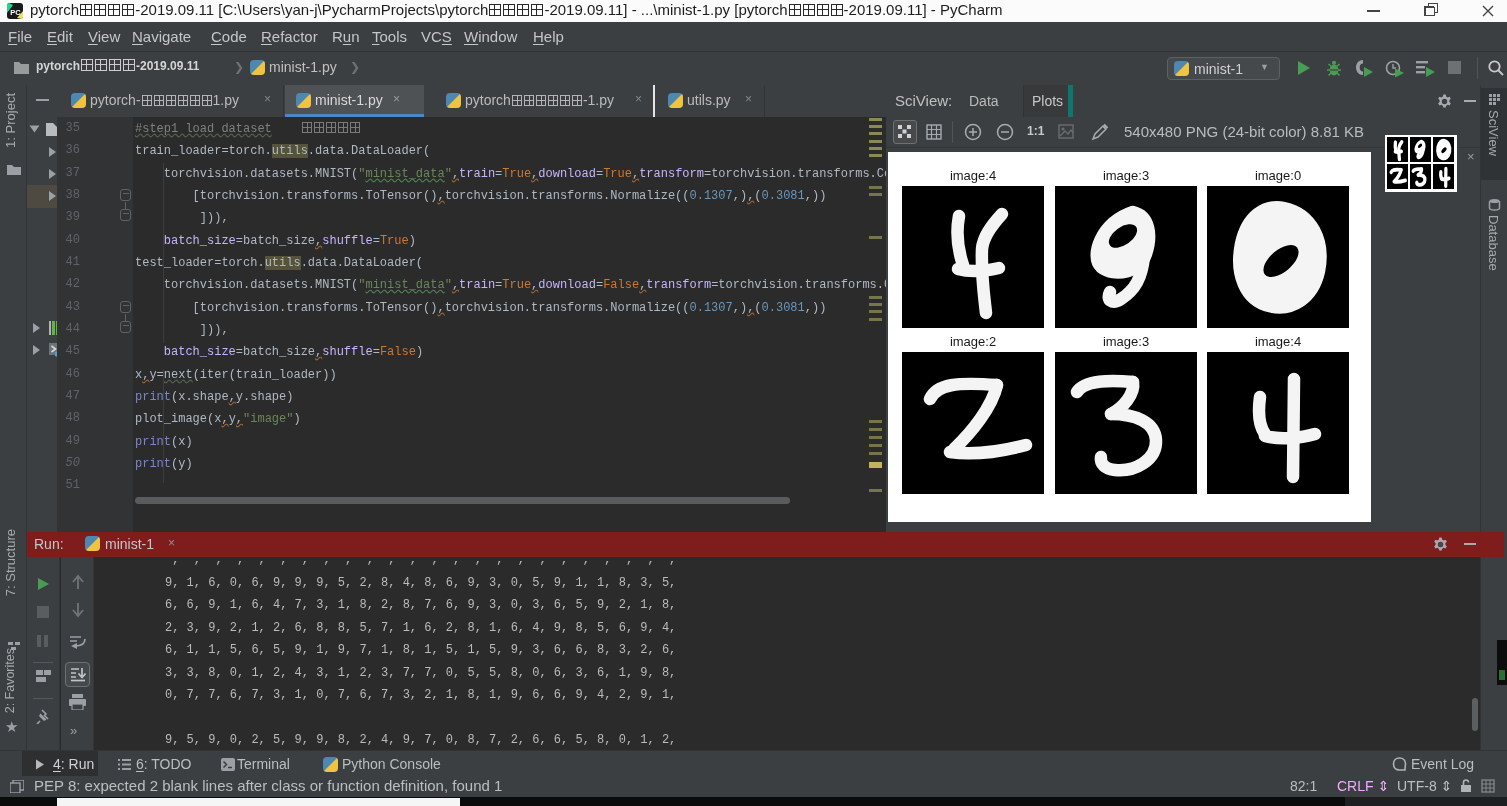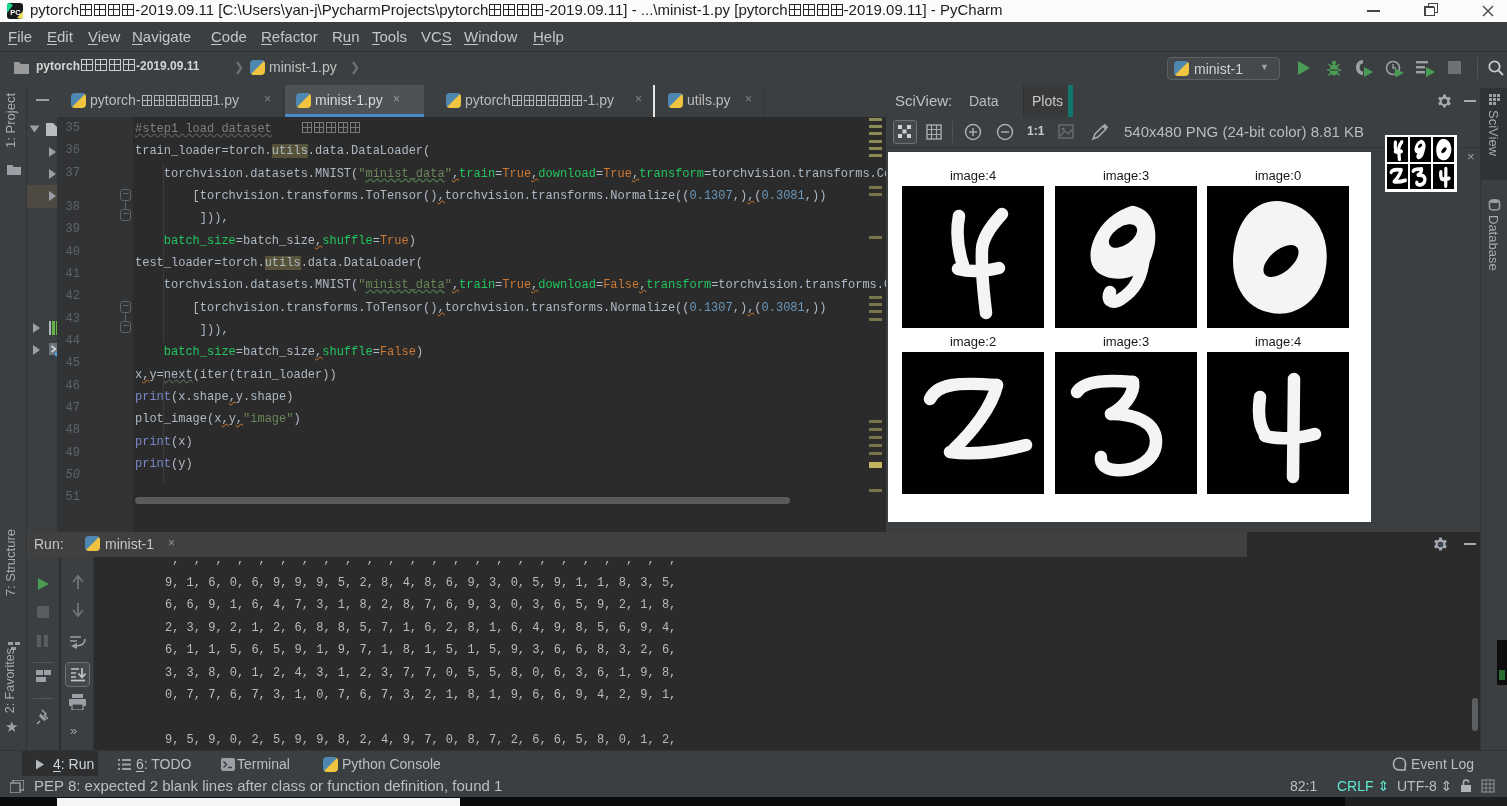--- a/index.html
+++ b/index.html
@@ -11,21 +11,21 @@
 .zh{display:inline-block;width:10px;height:11px;border:1px solid;margin:0 1px;vertical-align:-1px;position:relative;opacity:.95;}
 .zh::before{content:"";position:absolute;left:0;top:4px;width:100%;height:1px;background:currentColor;}
 .zh::after{content:"";position:absolute;left:4px;top:0;width:1px;height:100%;background:currentColor;}
 #titlebar .zh{width:12px;height:12px;}
 #navbar .zh{width:12px;height:12px;}
 
 .c{color:#808080;}
 .s{color:#6a8759;}
 .n{color:#6897bb;}
 .k{color:#cc7832;}
-.ka{color:#22c55e;}
+.ka{color:#c4b5fd;}
 .b{color:#7a86c9;}
 .wavg{text-decoration:underline wavy #55634f;text-decoration-skip-ink:none;}
 .wavgr{text-decoration:underline wavy #4e8052;text-decoration-skip-ink:none;}
 .wavo{text-decoration:underline wavy #a1642c;text-decoration-skip-ink:none;}
 .hl{background:#56533a;}
 u{text-decoration:underline;text-underline-offset:2px;}
 .pyico{width:15px;height:15px;display:inline-block;border-radius:4px;
   background:linear-gradient(135deg,#4e87b0 49%,#f0c440 51%);}
 .vlabelL{writing-mode:vertical-rl;transform:rotate(180deg);font-size:13px;color:#a7abaf;white-space:nowrap;}
 .vlabelR{writing-mode:vertical-rl;font-size:13px;color:#a7abaf;white-space:nowrap;}
@@ -219,21 +219,21 @@
         <path fill="#4da2d8" d="M6 9 l6 -2 v8 l-6 -2 z"></path>
       </svg>
 </div>
 
 <div class="abs" id="editor" style="left:57px;top:117px;width:829px;height:415px;background:#2b2b2b;">
   <div class="abs" style="left:0;top:0;width:76px;height:415px;background:#313335;"></div>
   <div class="abs mono" id="gutternums" style="left:0;top:0;width:52px;text-align:right;color:#606366;font-size:12px;">
         <div style="height:22.33px;line-height:22.33px;padding-right:29px;">35</div>
         <div style="height:22.33px;line-height:22.33px;padding-right:29px;">36</div>
         <div style="height:22.33px;line-height:22.33px;padding-right:29px;">37</div>
-        <div style="height:22.33px;line-height:22.33px;padding-right:29px;margin-top:12px;">38</div>
+        <div style="height:22.33px;line-height:22.33px;padding-right:29px;">38</div>
         <div style="height:22.33px;line-height:22.33px;padding-right:29px;">39</div>
         <div style="height:22.33px;line-height:22.33px;padding-right:29px;">40</div>
         <div style="height:22.33px;line-height:22.33px;padding-right:29px;">41</div>
         <div style="height:22.33px;line-height:22.33px;padding-right:29px;">42</div>
         <div style="height:22.33px;line-height:22.33px;padding-right:29px;">43</div>
         <div style="height:22.33px;line-height:22.33px;padding-right:29px;">44</div>
         <div style="height:22.33px;line-height:22.33px;padding-right:29px;">45</div>
         <div style="height:22.33px;line-height:22.33px;padding-right:29px;">46</div>
         <div style="height:22.33px;line-height:22.33px;padding-right:29px;">47</div>
         <div style="height:22.33px;line-height:22.33px;padding-right:29px;">48</div>
@@ -418,21 +418,21 @@
           <rect width="142" height="142" fill="#000"></rect>
           <path d="M53 45 C51 60 52 74 58 82" fill="none" stroke="#fff" stroke-width="22" stroke-linecap="round" stroke-linejoin="round"></path>
           <path d="M58 84 C72 88 95 86 108 82" fill="none" stroke="#fff" stroke-width="22" stroke-linecap="round" stroke-linejoin="round"></path>
           <path d="M87 27 L86 125" fill="none" stroke="#fff" stroke-width="22" stroke-linecap="round" stroke-linejoin="round"></path>
         </svg>
       </div>
   <span class="abs" style="left:581px;top:32px;color:#9a9da0;font-size:13px;">×</span>
 </div>
 
 <div class="abs" id="runpanel" style="left:27px;top:532px;width:1453px;height:218px;background:#2b2b2b;">
-  <div class="abs" id="runhead" style="left:0;top:0;width:1220px;height:25px;background:#404040;">
+  <div class="abs" id="runhead" style="left:0;top:0;width:1477px;height:25px;background:#7f1d1d;">
     <span class="abs" style="left:7px;top:4px;color:#c3c6c9;font-size:14px;">Run:</span>
     <span class="abs pyico" style="left:58px;top:4px"></span>
     <span class="abs" style="left:78px;top:4px;color:#c3c6c9;font-size:14px;">minist-1</span>
     <span class="abs" style="left:141px;top:4px;color:#8f9396;font-size:12px;">×</span>
     <svg class="abs" style="left:1406px;top:5px" width="15" height="15" viewBox="0 0 15 15">
           <path fill="#a7abaf" d="M7.5 4.8 a2.7 2.7 0 1 0 0 5.4 a2.7 2.7 0 1 0 0-5.4 M6.3 0.5 h2.4 l.4 1.9 1.7 1 1.8-.7 1.2 2.1-1.4 1.3 v2l1.4 1.2-1.2 2.1-1.8-.7-1.7 1-.4 1.9H6.3l-.4-1.9-1.7-1-1.8.7L1.2 9.3l1.4-1.2v-2L1.2 4.8 2.4 2.7l1.8.7 1.7-1z"></path>
           <circle cx="7.5" cy="7.5" r="2.2" fill="#3d4b5c"></circle>
         </svg>
     <div class="abs" style="left:1437px;top:11px;width:12px;height:2px;background:#a7abaf;"></div>
   </div>
@@ -528,21 +528,21 @@
   <span class="abs" style="left:1411px;top:5px;color:#bbbec1;font-size:14px;">Event Log</span>
 </div>
 
 <div class="abs" id="statusbar" style="left:0;top:776px;width:1507px;height:21px;background:#3c3f41;">
   <svg class="abs" style="left:10px;top:4px" width="14" height="13" viewBox="0 0 14 13">
         <rect x="0" y="3" width="10" height="10" fill="none" stroke="#9aa0a6" stroke-width="1.4"></rect>
         <path d="M3 3 V0 H14 V10 H10" fill="none" stroke="#9aa0a6" stroke-width="1.4"></path>
       </svg>
   <span class="abs" style="left:34px;top:1px;color:#bbbec1;font-size:15px;">PEP 8: expected 2 blank lines after class or function definition, found 1</span>
   <span class="abs" style="left:1290px;top:2px;color:#bbbec1;font-size:14px;">82:1</span>
-  <span class="abs" style="left:1337px;top:2px;color:#5eead4;font-size:14px;">CRLF ⇕</span>
+  <span class="abs" style="left:1337px;top:2px;color:#f0abfc;font-size:14px;">CRLF ⇕</span>
   <span class="abs" style="left:1397px;top:2px;color:#bbbec1;font-size:14px;">UTF-8 ⇕</span>
   <svg class="abs" style="left:1460px;top:3px" width="12" height="14" viewBox="0 0 12 14">
         <rect x="1" y="6" width="10" height="7" fill="#b0b3b6"></rect>
         <path d="M3.5 6 V3.5 a2.5 2.5 0 0 1 5 0" fill="none" stroke="#b0b3b6" stroke-width="1.6"></path>
       </svg>
   <svg class="abs" style="left:1481px;top:3px" width="14" height="14" viewBox="0 0 14 14">
         <rect x="1" y="1" width="12" height="12" fill="none" stroke="#85888b" stroke-width="1.3"></rect>
         <path d="M1 5 H13 M1 9 H13 M5 1 V13 M9 1 V13" stroke="#85888b" stroke-width="1"></path>
       </svg>
 </div>

